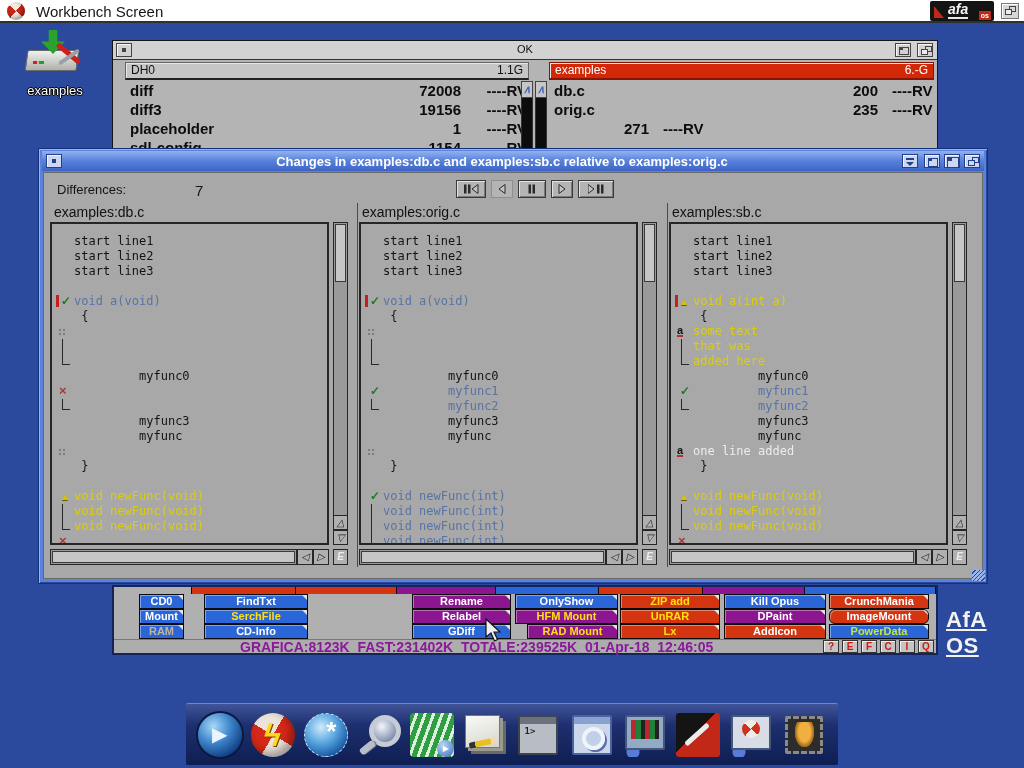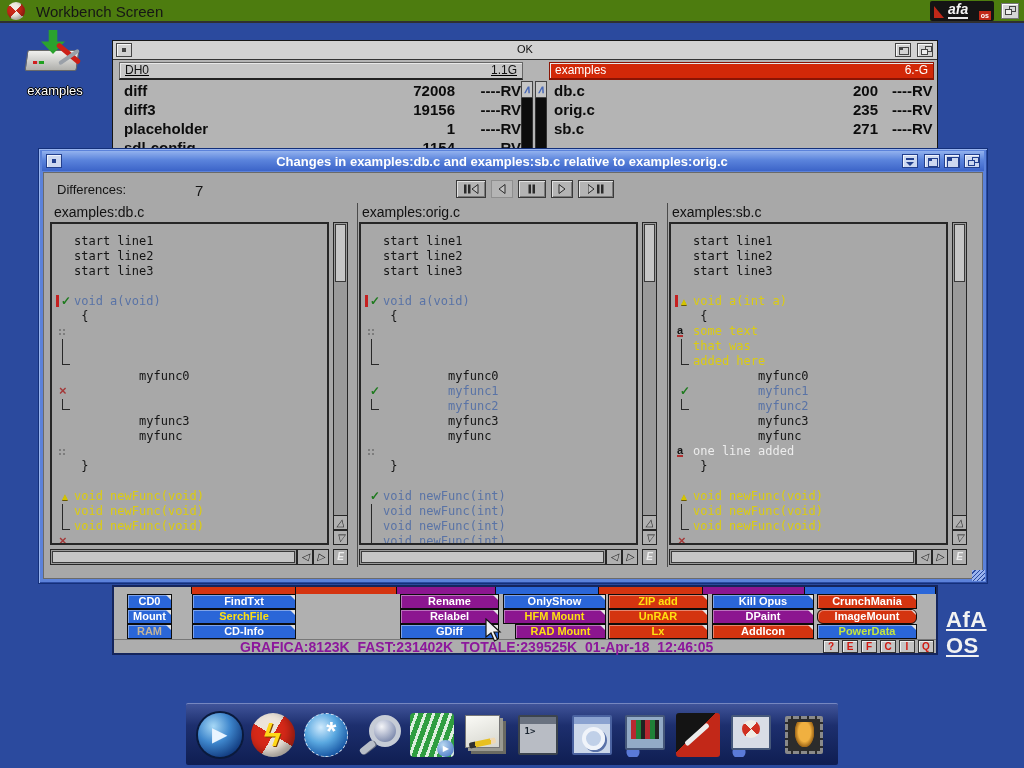--- a/index.html
+++ b/index.html
@@ -1,21 +1,21 @@
 <!DOCTYPE html>
 <html><head>
 <meta charset="utf-8">
 <style>
   html,body{margin:0;padding:0;background:#222;}
   *{box-sizing:border-box;}
   .screen{position:relative;width:1024px;height:768px;background:#2b4a9e;overflow:hidden;
           font-family:"Liberation Sans",sans-serif;}
 
   
-  .sbar{position:absolute;left:0;top:0;width:1024px;height:23px;background:#4d7c0f;border-bottom:2px solid #30302f;}
+  .sbar{position:absolute;left:0;top:0;width:1024px;height:23px;background:#ffffff;border-bottom:2px solid #30302f;}
   .boing{position:absolute;left:7px;top:2px;width:18px;height:18px;border-radius:50%;
          background:conic-gradient(from 40deg,#c82818 0 25%,#f2ece2 0 50%,#c82818 0 75%,#f2ece2 0);
          box-shadow:inset -2px -2px 4px rgba(0,0,0,.35);}
   .sbar-title{position:absolute;left:36px;top:3px;font-size:15px;color:#161616;}
   .afa-logo{position:absolute;right:30px;top:1px;width:64px;height:20px;background:#141414;border-radius:2px;}
   .afa-tri{position:absolute;left:4px;bottom:3px;width:0;height:0;border-left:10px solid #c02818;border-top:12px solid transparent;}
   .afa-main{position:absolute;left:18px;top:1px;font-weight:bold;font-style:italic;font-size:14px;line-height:15px;color:#f4f4f4;border-bottom:2px solid #e8e8e8;}
   .afa-sub{position:absolute;right:3px;bottom:1px;font-weight:bold;font-size:7px;line-height:9px;color:#fff;background:#c02818;padding:0 2px;}
   .sgad{position:absolute;right:5px;top:3px;width:18px;height:16px;background:#d6d6d6;border:1px solid #777;box-shadow:inset 1px 1px 0 #fff;}
   .sq2{position:absolute;left:7px;top:2px;width:7px;height:6px;border:1px solid #444;background:#d6d6d6;}
@@ -37,21 +37,21 @@
   
   .fwin{position:absolute;left:112px;top:40px;width:826px;height:125px;background:#b4b4b4;border:1px solid #161616;}
   .fw-title{position:relative;height:19px;background:#d2d2d2;border-bottom:1px solid #333;}
   .fw-title-text{position:absolute;left:0;right:0;top:2px;text-align:center;font-size:11px;color:#111;}
   .gad{position:absolute;top:2px;width:16px;height:14px;background:#d2d2d2;border:1px solid #444;box-shadow:inset 1px 1px 0 #f6f6f6;}
   .gad-close{left:3px;} .gad-close::after{content:"";position:absolute;left:5px;top:4px;width:4px;height:4px;background:#444;}
   .gad-zoom{right:26px;} .gad-zoom::before{content:"";position:absolute;left:3px;top:3px;width:8px;height:6px;border:1px solid #444;}
   .gad-zoom::after{content:"";position:absolute;left:3px;top:3px;width:4px;height:3px;background:#444;}
   .gad-depth{right:4px;}
   .fw-pane{position:absolute;top:21px;bottom:1px;overflow:hidden;}
-  .fw-left{left:6px;width:404px;text-decoration:underline;}
+  .fw-left{left:12px;width:404px;}
   .fw-right{left:436px;right:3px;}
   .fw-head{height:18px;background:#c6c6c6;border:1px solid #666;border-bottom:2px solid #222;
            box-shadow:inset 1px 1px 0 #e8e8e8;display:flex;justify-content:space-between;
            padding:0 5px;font-size:12px;line-height:15px;color:#111;}
   .fw-right .fw-head{background:#d22808;color:#fff;border-color:#8a1404;}
   .fw-rows{position:absolute;left:0;right:0;top:19px;bottom:0;}
   .fw-row{display:flex;height:19px;line-height:19px;font-weight:700;font-size:15px;color:#0c0c0c;padding-left:5px;}
   .fw-name{flex:1;white-space:nowrap;overflow:hidden;}
   .fw-size{width:95px;text-align:right;}
   .fw-flags{width:66px;text-align:right;margin-right:2px;white-space:nowrap;}
@@ -119,21 +119,21 @@
   .hbtn-l::after{content:"◁";} .hbtn-r::after{content:"▷";}
   .ebtn{position:absolute;left:283px;top:327px;width:15px;height:16px;border:1px solid #262626;background:#b0b0b0;
         text-align:center;font-weight:bold;font-size:10px;line-height:14px;color:#ededed;}
   .grip{position:absolute;right:2px;bottom:2px;width:13px;height:11px;
         background:repeating-linear-gradient(135deg,#9ab4ee 0 2px,#2a4aa0 2px 3px);}
 
   
   .tbar{position:absolute;left:112px;top:585px;width:826px;height:70px;background:#b0b0b0;border:2px solid #15255c;}
   .tb-sliver{position:absolute;left:0;top:0;height:7px;width:822px;display:flex;}
   .tb-sliver i{height:7px;border-right:1px solid #0c0c0c;}
-  .tb-cols{position:absolute;left:0;top:7px;width:740px;height:45px;}
+  .tb-cols{position:absolute;left:12px;top:7px;width:740px;height:45px;}
   .tb-col{position:absolute;top:0;display:flex;flex-direction:column;}
   .tb-btn{height:15px;border:1px solid #0c0c0c;font-weight:bold;font-size:11px;line-height:12px;text-align:center;
           position:relative;box-shadow:inset 1px 1px 0 rgba(255,255,255,.4);overflow:hidden;white-space:nowrap;}
   .tb-btn::after{content:"";position:absolute;top:0;right:0;border-top:5px solid #e2e2e2;border-left:5px solid transparent;}
   .bg-blue{background:#2a66d8;} .bg-purple{background:#8c1690;} .bg-red{background:#d43410;} .bg-gray{background:#b0b0b0;}
   .tb-status{position:absolute;left:0;bottom:0;width:822px;height:14px;background:#adadad;border-top:1px solid #777;}
   .tb-status-text{position:absolute;left:126px;top:0;font-weight:bold;font-size:14px;line-height:14px;color:#8c189c;white-space:pre;}
   .tb-mini{position:absolute;right:2px;top:0;display:flex;gap:3px;}
   .mini-btn{width:16px;height:13px;border:1px solid #333;background:#c4c4c4;box-shadow:inset 1px 1px 0 #eee;
             font-weight:bold;font-size:10px;line-height:11px;color:#d01810;text-align:center;}
@@ -273,21 +273,20 @@
             <span class="fw-name">db.c</span>
             <span class="fw-size">200</span>
             <span class="fw-flags">----RV</span>
           </div>
           <div class="fw-row">
             <span class="fw-name">orig.c</span>
             <span class="fw-size">235</span>
             <span class="fw-flags">----RV</span>
           </div>
           <div class="fw-row">
-            <span class="fw-name">sb.c</span>
             <span class="fw-size">271</span>
             <span class="fw-flags">----RV</span>
           </div>
         </div>
     </div>
   </div>
 
   <div class="dwin">
     <div class="dw-title">
       <span class="gadb gadb-close"></span>

